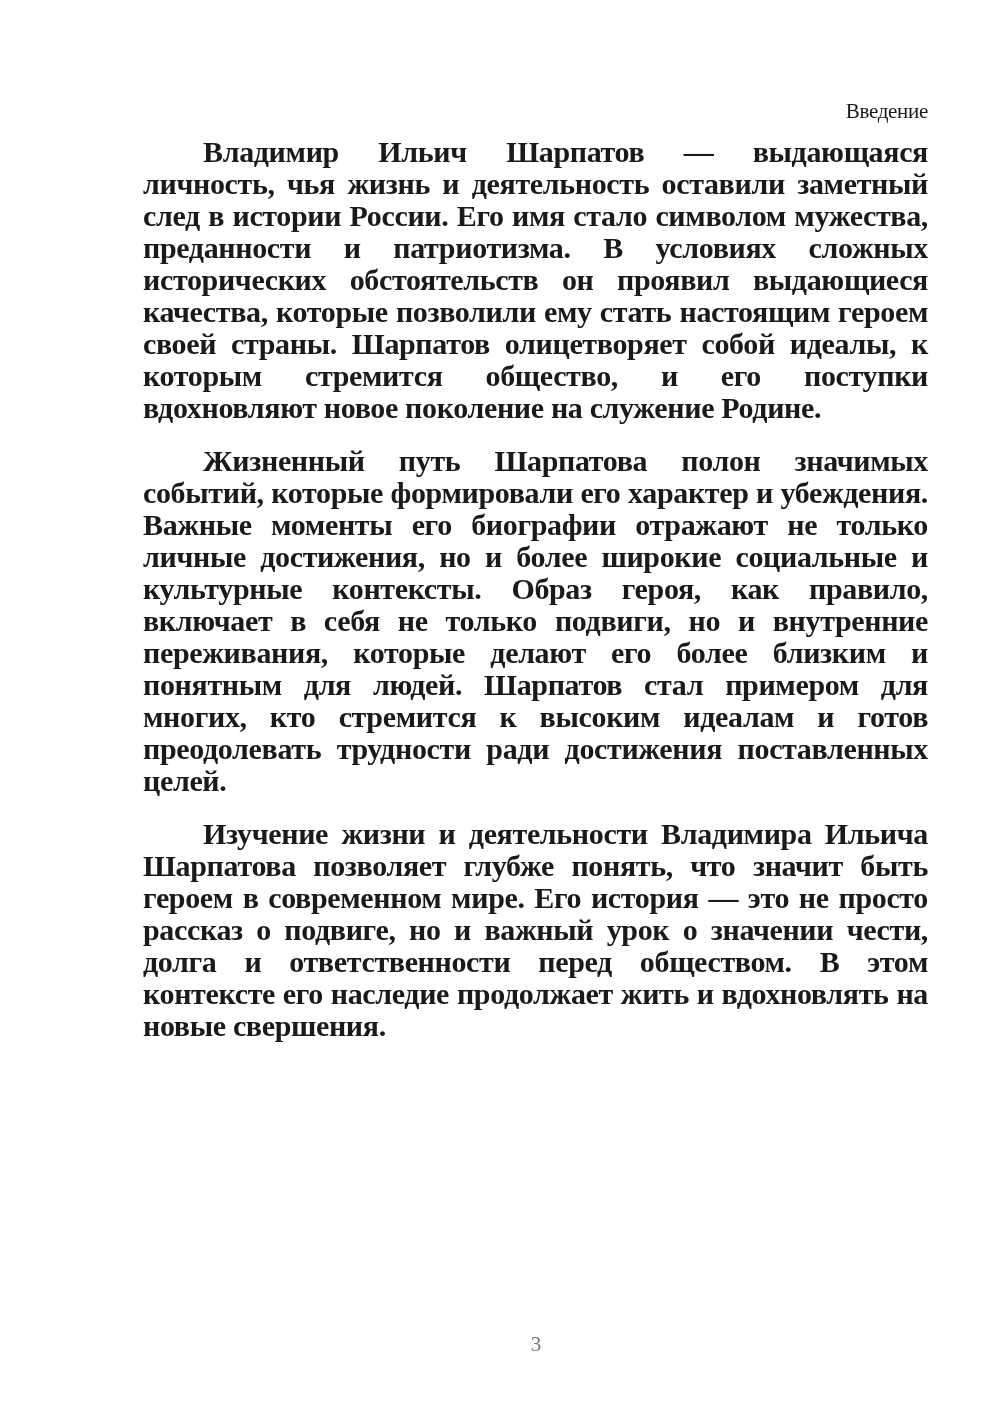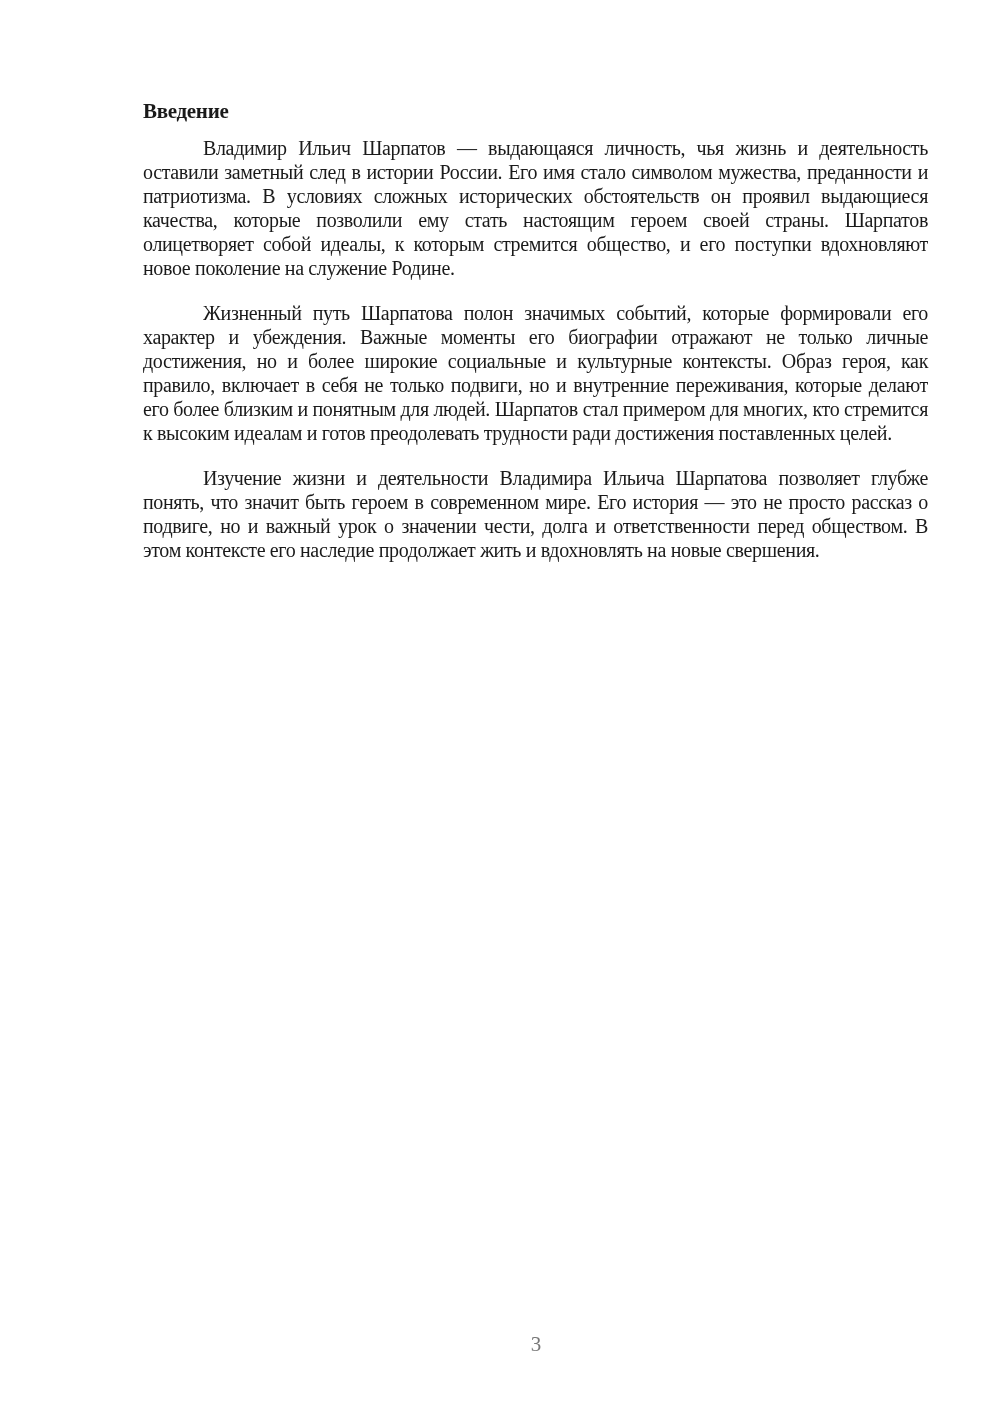--- a/index.html
+++ b/index.html
@@ -23,35 +23,36 @@
       height: 1414px;
       background: #ffffff;
     }
     .content {
       position: absolute;
       left: 143px;
       top: 96px;
       width: 785px;
     }
     .heading {
-      text-align: left;
-      font-weight: bold;
+      text-align: right;
+      font-weight: normal;
       font-size: 21px;
       line-height: 30px;
       margin: 0 0 10px 0;
       letter-spacing: -0.3px;
     }
     .para {
-      font-size: 20px;
-      line-height: 24px;
+      font-size: 30px;
+      line-height: 32px;
       text-align: justify;
       text-indent: 60px;
       margin: 0 0 21px 0;
       letter-spacing: -0.35px;
       word-spacing: 0px;
+      font-weight: bold;
     }
     .page-number {
       position: absolute;
       left: 0;
       width: 1072px;
       top: 1332px;
       text-align: center;
       font-size: 21px;
       color: #777777;
     }

